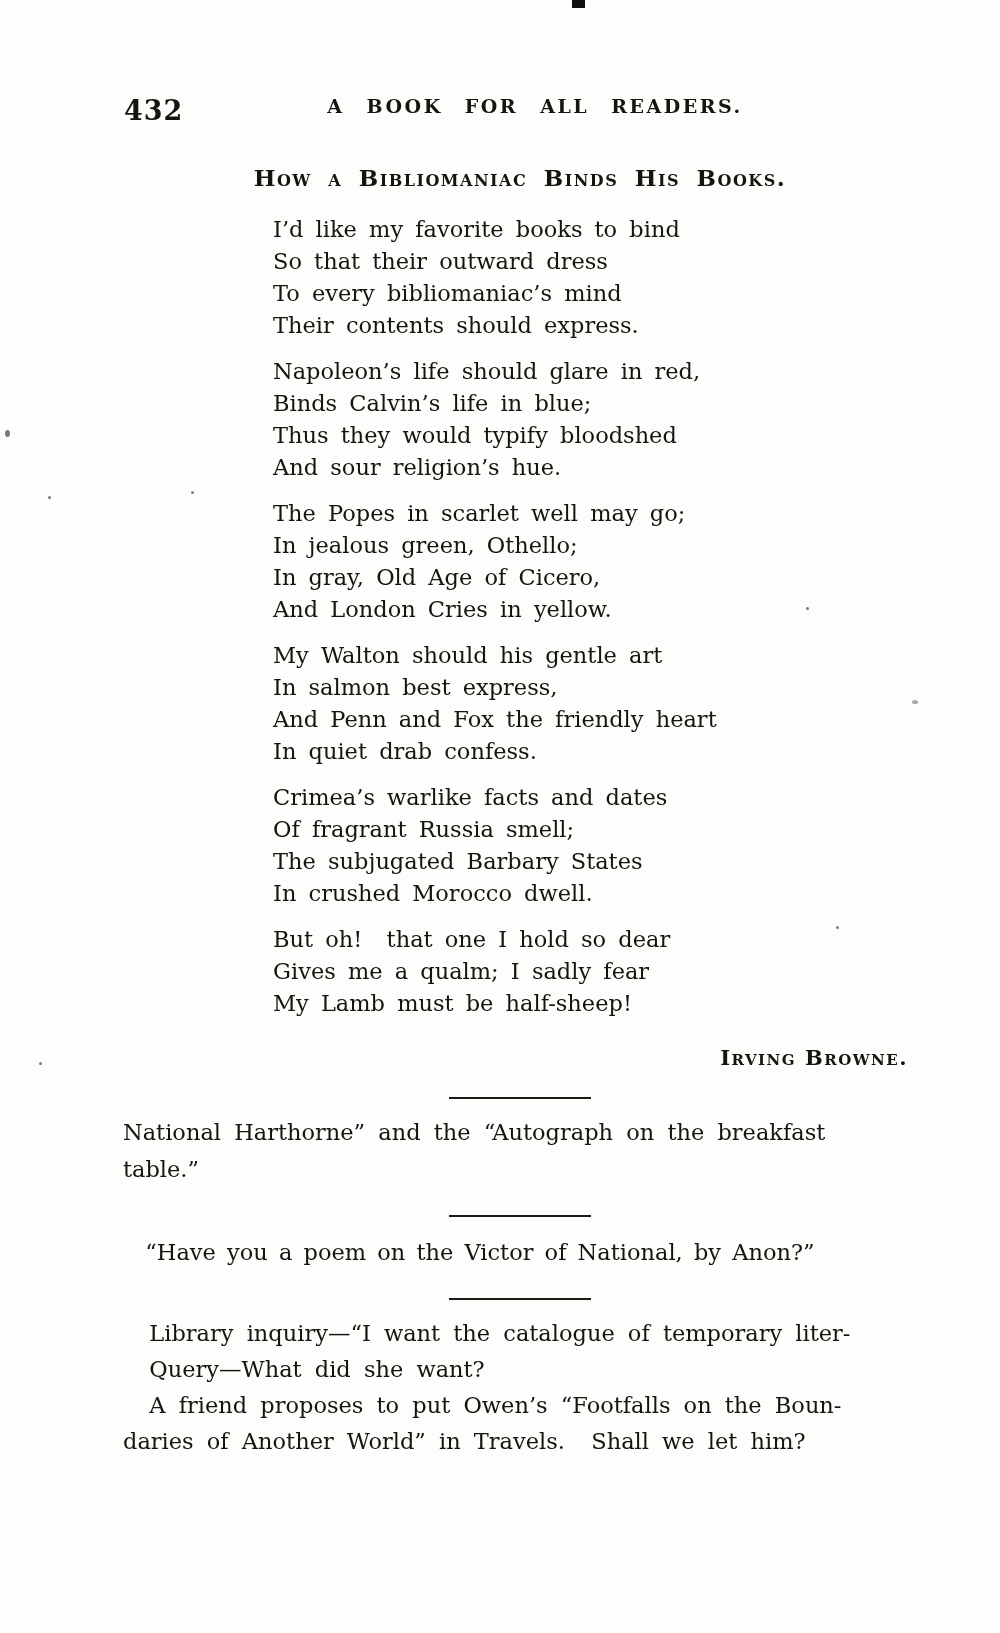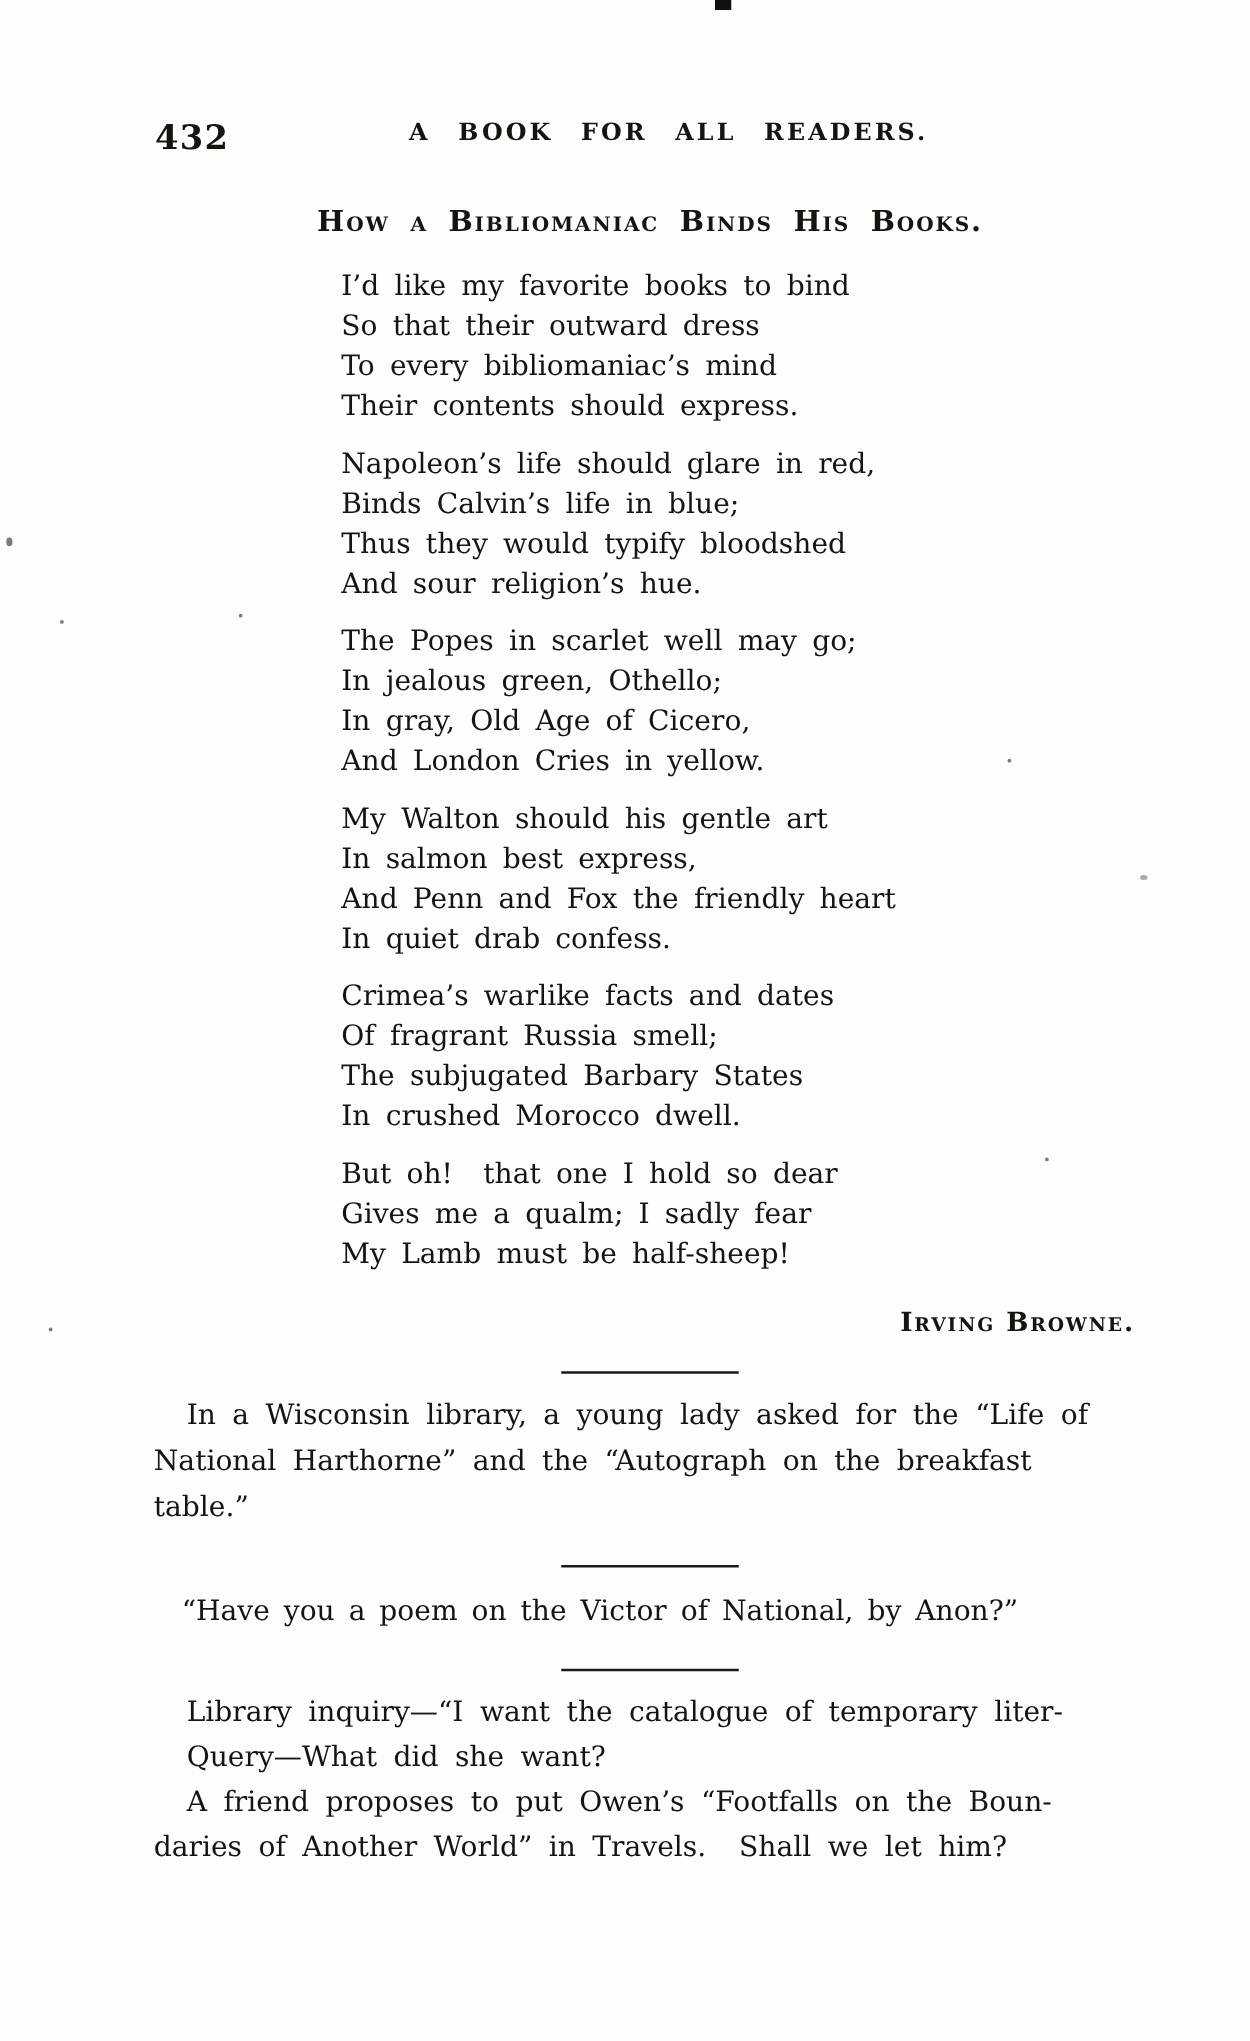--- a/index.html
+++ b/index.html
@@ -113,21 +113,20 @@
         <div class="poem-line">Gives me a qualm; I sadly fear</div>
         <div class="poem-line">My Lamb must be half-sheep!</div>
       </div>
     </div>
 
   <div class="poem-attribution">Irving Browne.</div>
 
   <div class="section-rule"></div>
 
   <div class="anecdote anecdote-1">
-      <div class="anecdote-line">  In a Wisconsin library, a young lady asked for the “Life of</div>
       <div class="anecdote-line">National Harthorne” and the “Autograph on the breakfast</div>
       <div class="anecdote-line">table.”</div>
     </div>
 
   <div class="section-rule thin"></div>
 
   <div class="anecdote anecdote-2">
       <div class="anecdote-line">  “Have you a poem on the Victor of National, by Anon?”</div>
     </div>
 

